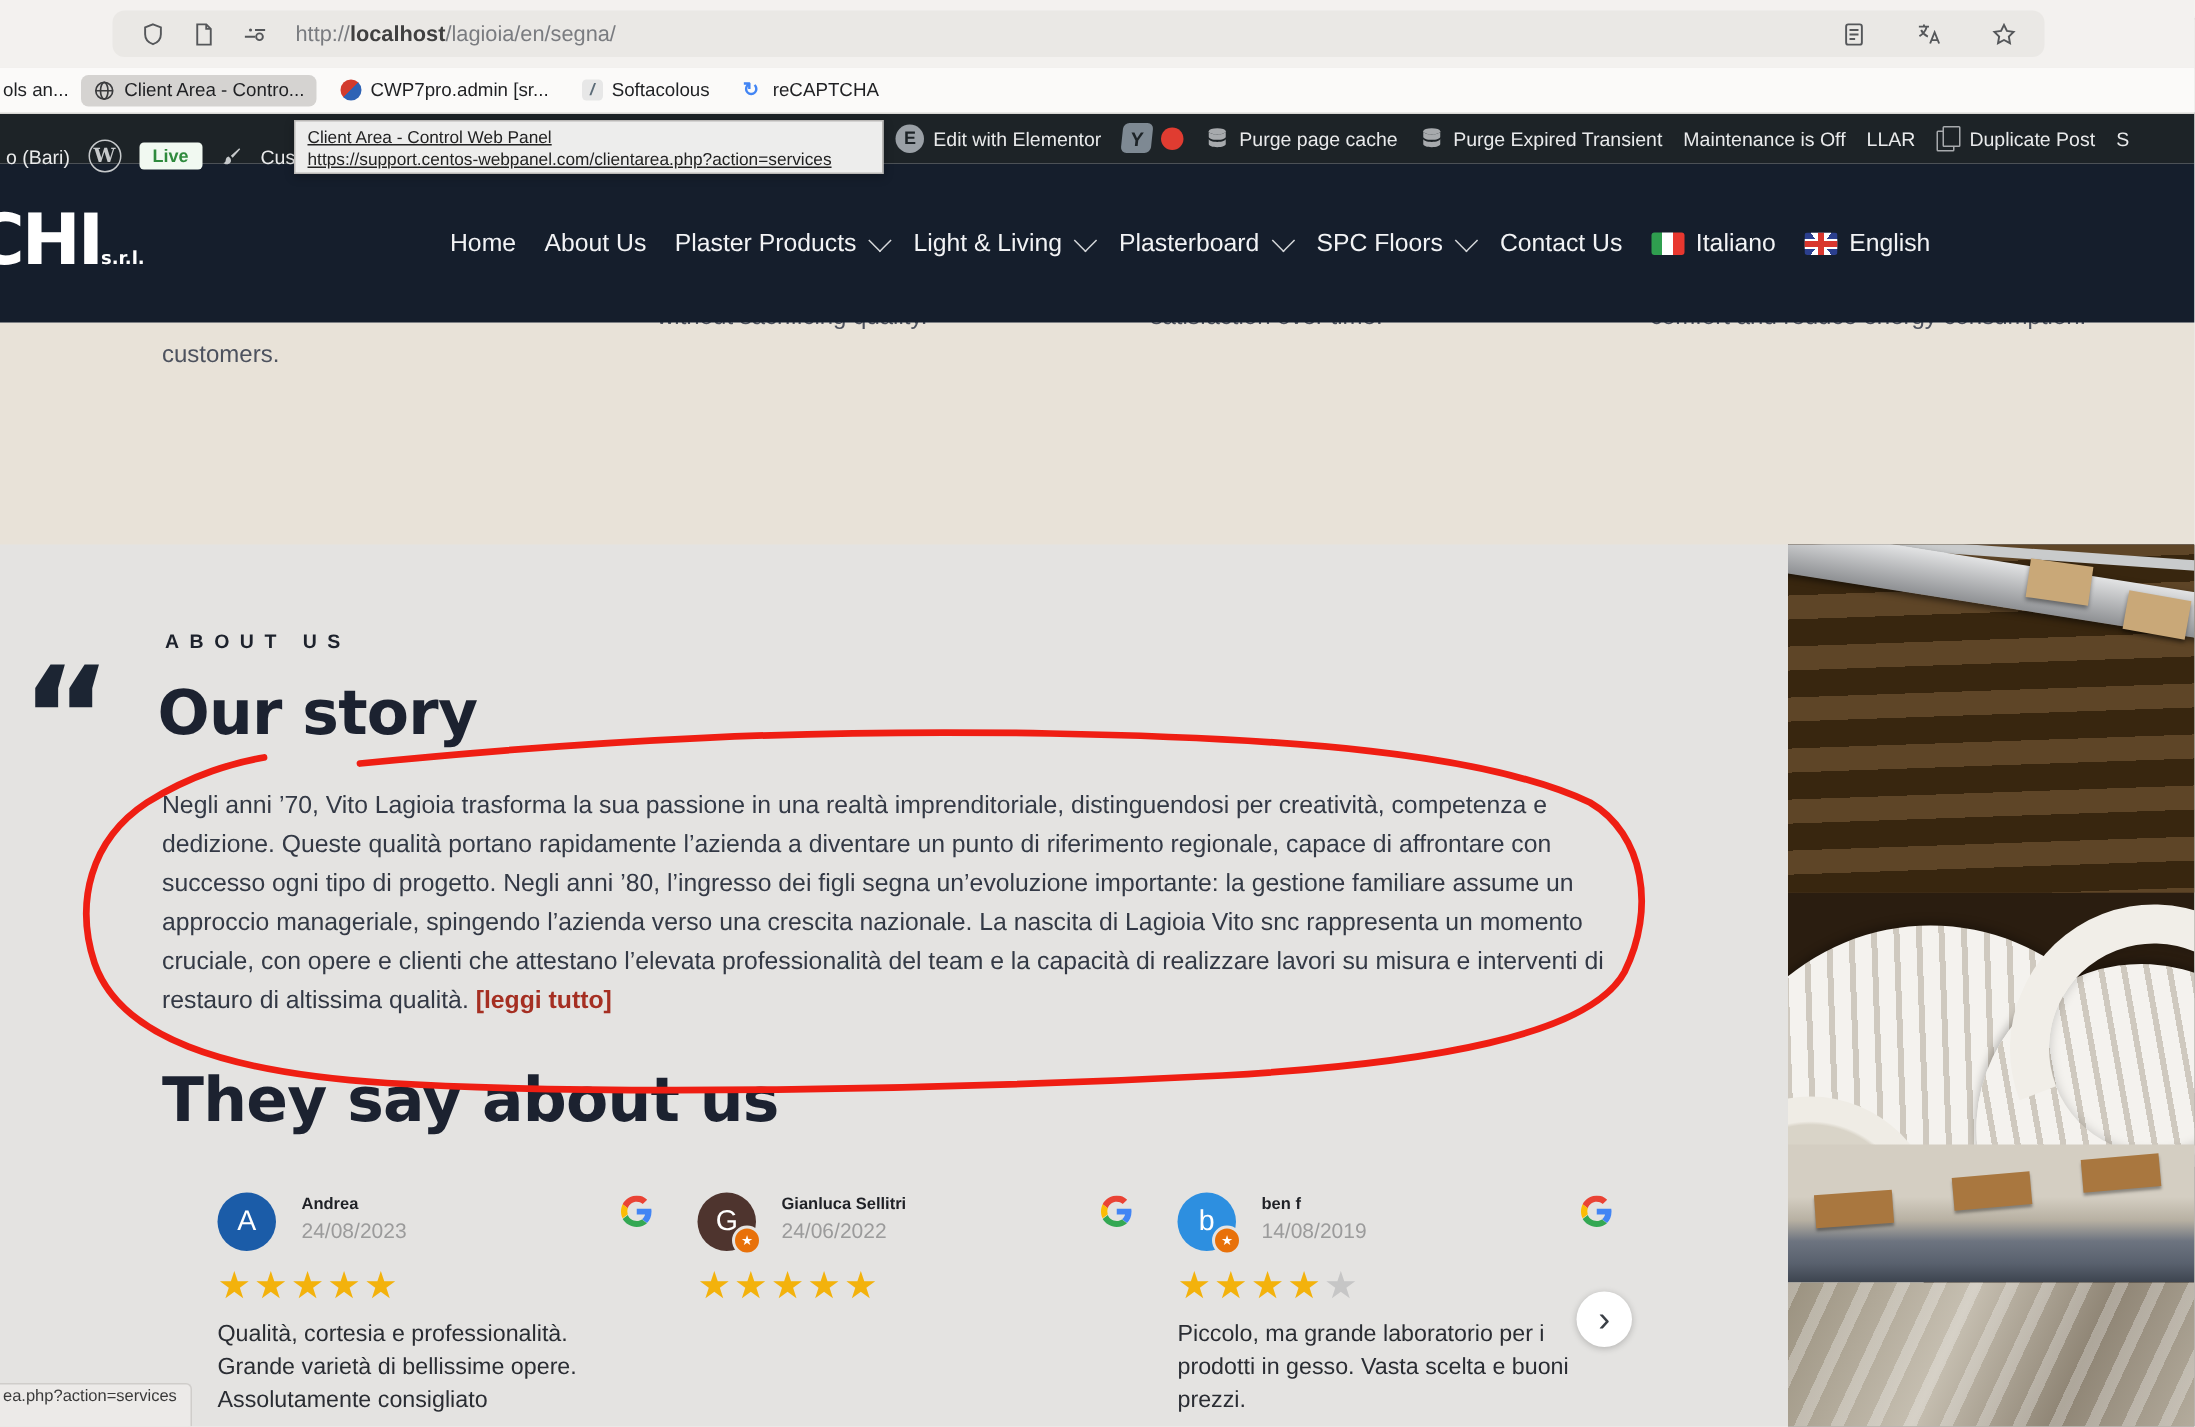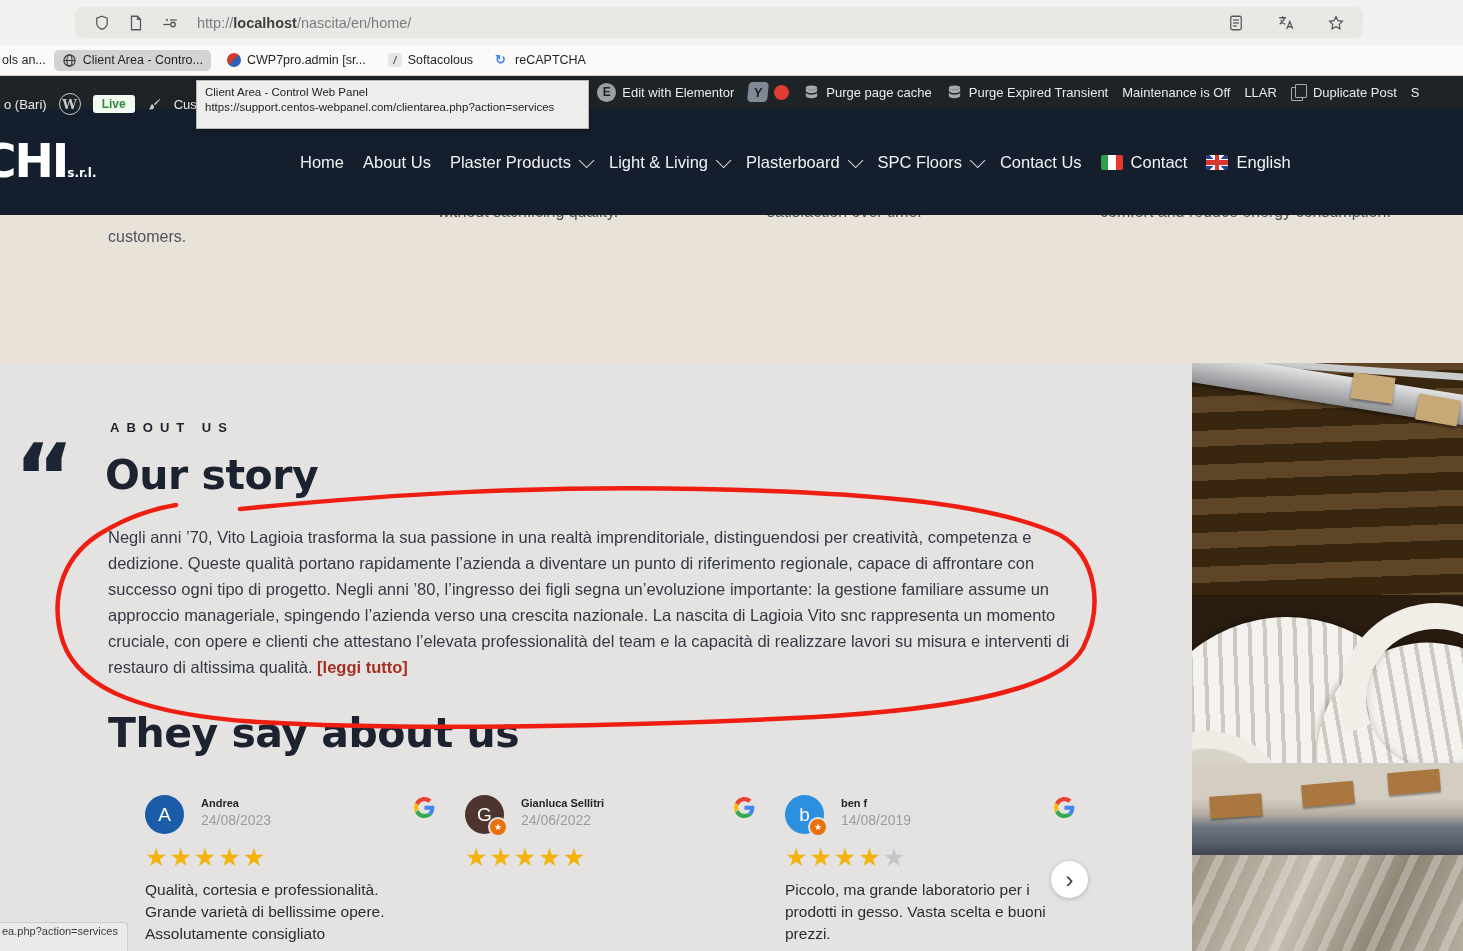--- a/index.html
+++ b/index.html
@@ -36,21 +36,21 @@
   .el-ic{width:19px;height:19px;border-radius:50%;background:#9aa0a6;color:#1d2327;font-weight:700;font-size:12px;display:flex;align-items:center;justify-content:center;}
   .yoast-ic{width:20px;height:20px;border-radius:4px;background:#7e8993;color:#1d2327;font-weight:700;font-size:13px;display:flex;align-items:center;justify-content:center;transform:skewX(-6deg);}
   .reddot{width:15px;height:15px;border-radius:50%;background:#e03c31;}
   .db-ic{width:17px;height:17px;color:#a7aaad;}
   .dup-ic{width:16px;height:16px;position:relative;}
   .dup-ic::before,.dup-ic::after{content:"";position:absolute;width:10px;height:12px;border:1.5px solid #a7aaad;border-radius:1px;background:#1d2327;}
   .dup-ic::before{left:0;top:3px;}
   .dup-ic::after{left:4px;top:0;}
 
   
-  .tooltip{left:196px;top:80px;width:375px;background:#ededec;border:1px solid #b9b7b5;box-shadow:0 2px 6px rgba(0,0,0,.25);padding:4px 8px 13px;font-size:11.5px;color:#222;z-index:40;line-height:15px;}
+  .tooltip{left:196px;top:80px;width:375px;background:#ededec;border:1px solid #b9b7b5;box-shadow:0 2px 6px rgba(0,0,0,.25);padding:4px 8px 0;font-size:11.5px;color:#222;z-index:40;line-height:15px;text-decoration:underline;}
   .tooltip .tt-url{white-space:nowrap;}
 
   
   .siteheader{left:0;top:109px;width:1463px;height:106px;background:#151e2c;z-index:25;overflow:hidden;}
   .logo{position:absolute;left:-18px;top:24px;color:#fff;font-family:"DejaVu Sans",sans-serif;font-weight:700;font-size:47px;letter-spacing:-2px;}
   .logo .srl{font-size:12px;letter-spacing:0;font-weight:700;}
   .mainnav{position:absolute;left:300px;top:0;height:106px;display:flex;align-items:center;gap:19px;color:#f2f3f5;font-size:16.5px;}
   .navitem{display:flex;align-items:center;gap:8px;white-space:nowrap;cursor:pointer;}
   .chev{width:10px;height:10px;border-right:1.8px solid #d6d8db;border-bottom:1.8px solid #d6d8db;transform:rotate(45deg) translateY(-3px);}
   .flag{width:22px;height:15px;border-radius:2px;display:inline-block;flex:0 0 auto;}
@@ -128,21 +128,21 @@
       <svg class="ic" viewBox="0 0 24 24" fill="none" stroke="currentColor" stroke-width="1.7">
           <path d="M6 3h8l4 4v14H6z"></path>
           <path d="M14 3v4h4"></path>
         </svg>
       <svg class="ic" viewBox="0 0 24 24" fill="none" stroke="currentColor" stroke-width="1.7">
           <line x1="3" y1="14" x2="12" y2="14"></line>
           <circle cx="16" cy="14" r="3"></circle>
           <line x1="12" y1="8" x2="21" y2="8"></line>
           <circle cx="8" cy="8" r="1.4" fill="currentColor" stroke="none"></circle>
         </svg>
-      <span class="urltext"><span>http://</span><b>localhost</b><span>/nascita/en/home/</span></span>
+      <span class="urltext"><span>http://</span><b>localhost</b><span>/lagioia/en/segna/</span></span>
       <span class="url-right">
         <svg class="ic" viewBox="0 0 24 24" fill="none" stroke="currentColor" stroke-width="1.7">
             <rect x="5" y="3" width="14" height="18" rx="2"></rect>
             <line x1="8" y1="8" x2="16" y2="8"></line>
             <line x1="8" y1="12" x2="16" y2="12"></line>
             <line x1="8" y1="16" x2="13" y2="16"></line>
           </svg>
         <svg class="ic" viewBox="0 0 24 24" fill="none" stroke="currentColor" stroke-width="1.7">
             <path d="M3 5h9M7.5 3v2M10 5c-1 4-4 7-6.5 8.5M5 8c1.5 3 4 5 6 5.8"></path>
             <path d="M13 20l4-10 4 10M14.4 17h5.2"></path>
@@ -257,21 +257,21 @@
         </span>
       <span class="navitem">
           <span>SPC Floors</span>
           <span class="chev"></span>
         </span>
       <span class="navitem">
           <span>Contact Us</span>
         </span>
       <span class="navitem">
           <span class="flag flag-it"></span>
-          <span>Contact</span>
+          <span>Italiano</span>
         </span>
       <span class="navitem">
           <span class="flag flag-uk"></span>
           <span>English</span>
         </span>
     </div>
   </div>
 
   <div class="abs strip">
     <div class="remnant"></div>

